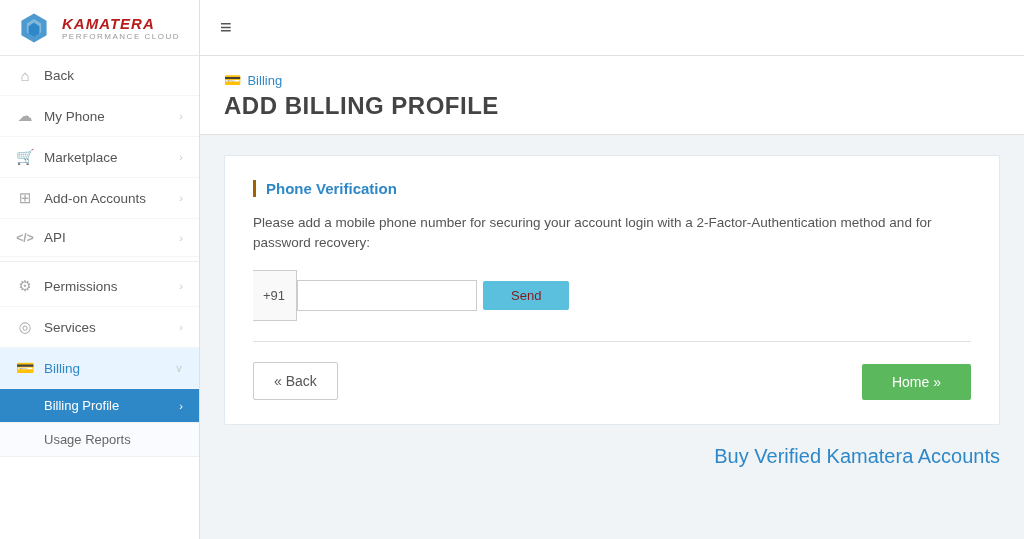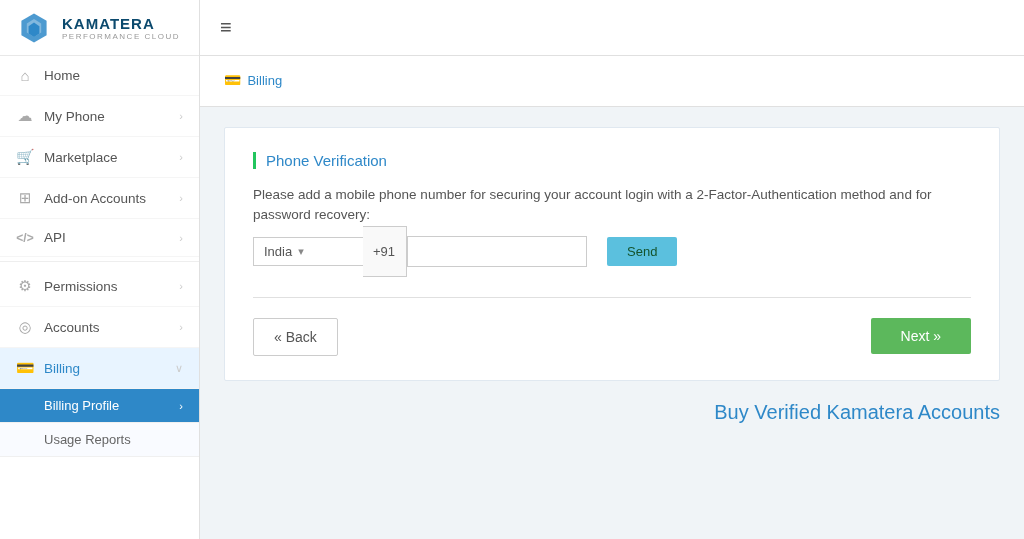--- a/index.html
+++ b/index.html
@@ -27,22 +27,23 @@
       width: 36px;
       height: 36px;
     }
     .logo-text {
       display: flex;
       flex-direction: column;
     }
     .logo-name {
       font-size: 15px;
       font-weight: bold;
-      color: #0c4a6e;
+      color: #b91c1c;
       letter-spacing: 1px;
+      font-style: italic;
     }
     .logo-sub {
       font-size: 8px;
       color: #999;
       letter-spacing: 1.5px;
     }
     .sidebar-nav {
       flex: 1;
       overflow-y: auto;
     }
@@ -144,29 +145,30 @@
     .card {
       background: #fff;
       margin: 20px 24px;
       padding: 24px 28px;
       border: 1px solid #e0e8f0;
       border-radius: 2px;
     }
     .section-title {
       font-size: 15px;
       color: #2e88c8;
-      font-weight: 400;
-      border-left: 3px solid #22c55e;
+      font-weight: 700;
+      border-left: 3px solid #a16207;
       padding-left: 10px;
       margin-bottom: 16px;
     }
     .description {
       color: #555;
       font-size: 13.5px;
       line-height: 1.5;
+      margin-bottom: 16px;
       max-width: 680px;
     }
     .phone-row {
       display: flex;
       align-items: center;
       gap: 0;
       margin-bottom: 14px;
     }
     .country-select {
       display: flex;
@@ -194,42 +196,42 @@
     .phone-input {
       border: 1px solid #ccc;
       padding: 7px 10px;
       font-size: 13px;
       outline: none;
       width: 180px;
       color: #555;
     }
     .send-btn {
       background: #5bc0de;
-      color: #14532d;
+      color: #7f1d1d;
       border: none;
-      padding: 7px 20px;
-      font-size: 13px;
-      cursor: pointer;
-      margin-left: 20px;
+      padding: 7px 28px;
+      font-size: 13px;
+      cursor: pointer;
+      margin-left: 6px;
       border-radius: 2px;
     }
     .verification-note {
       font-size: 13px;
       color: #666;
       margin-top: 4px;
     }
     .divider {
       border: none;
       border-top: 1px solid #e0e0e0;
       margin: 20px 0;
     }
     .btn-row {
       display: flex;
       justify-content: space-between;
-      align-items: flex-start;
+      align-items: flex-end;
       gap: 32px;
     }
     .back-btn {
       border: 1px solid #ccc;
       background: #fff;
       color: #555;
       padding: 10px 20px;
       font-size: 14px;
       cursor: pointer;
       border-radius: 2px;
@@ -266,21 +268,21 @@
     </svg>
     <div class="logo-text">
       <span class="logo-name">KAMATERA</span>
       <span class="logo-sub">PERFORMANCE CLOUD</span>
     </div>
   </div>
   <nav class="sidebar-nav">
     <div class="nav-item">
       <div class="nav-item-left">
         <span class="nav-icon">⌂</span>
-        <span>Home</span>
+        <span>Back</span>
       </div>
     </div>
     <div class="nav-item">
       <div class="nav-item-left">
         <span class="nav-icon">☁</span>
         <span>My Phone</span>
       </div>
       <span class="nav-chevron">›</span>
     </div>
     <div class="nav-item">
@@ -308,21 +310,21 @@
     <div class="nav-item">
       <div class="nav-item-left">
         <span class="nav-icon">⚙</span>
         <span>Permissions</span>
       </div>
       <span class="nav-chevron">›</span>
     </div>
     <div class="nav-item">
       <div class="nav-item-left">
         <span class="nav-icon">◎</span>
-        <span>Accounts</span>
+        <span>Services</span>
       </div>
       <span class="nav-chevron">›</span>
     </div>
     <div class="nav-item active">
       <div class="nav-item-left">
         <span class="nav-icon">💳</span>
         <span>Billing</span>
       </div>
       <span class="nav-chevron">∨</span>
     </div>
@@ -342,42 +344,39 @@
   <div class="topbar">
     <span class="hamburger">≡</span>
   </div>
 
   <div class="content-area">
     <div class="page-header">
       <div class="breadcrumb-row">
         <span class="breadcrumb-icon">💳</span>
         <span class="breadcrumb-text">Billing</span>
       </div>
+      <div class="page-title">ADD BILLING PROFILE</div>
     </div>
 
     <div class="card">
       <div class="section-title">Phone Verification</div>
       <p class="description">Please add a mobile phone number for securing your account login with a 2-Factor-Authentication method and for password recovery:</p>
 
       <div class="phone-row">
-        <div class="country-select">
-          <span>India</span>
-          <span class="chevron-down">▾</span>
-        </div>
         <div class="dial-code">+91</div>
         <input type="text" class="phone-input" style="">
         <button class="send-btn">Send</button>
       </div>
 
 
       <hr class="divider">
 
       <div class="btn-row">
         <button class="back-btn">« Back</button>
-        <button class="next-btn">Next »</button>
+        <button class="next-btn">Home »</button>
       </div>
     </div>
 
     <div class="bottom-section">
       <div class="buy-title">Buy Verified Kamatera Accounts</div>
     </div>
   </div>
 </div>
 
 </body></html>

